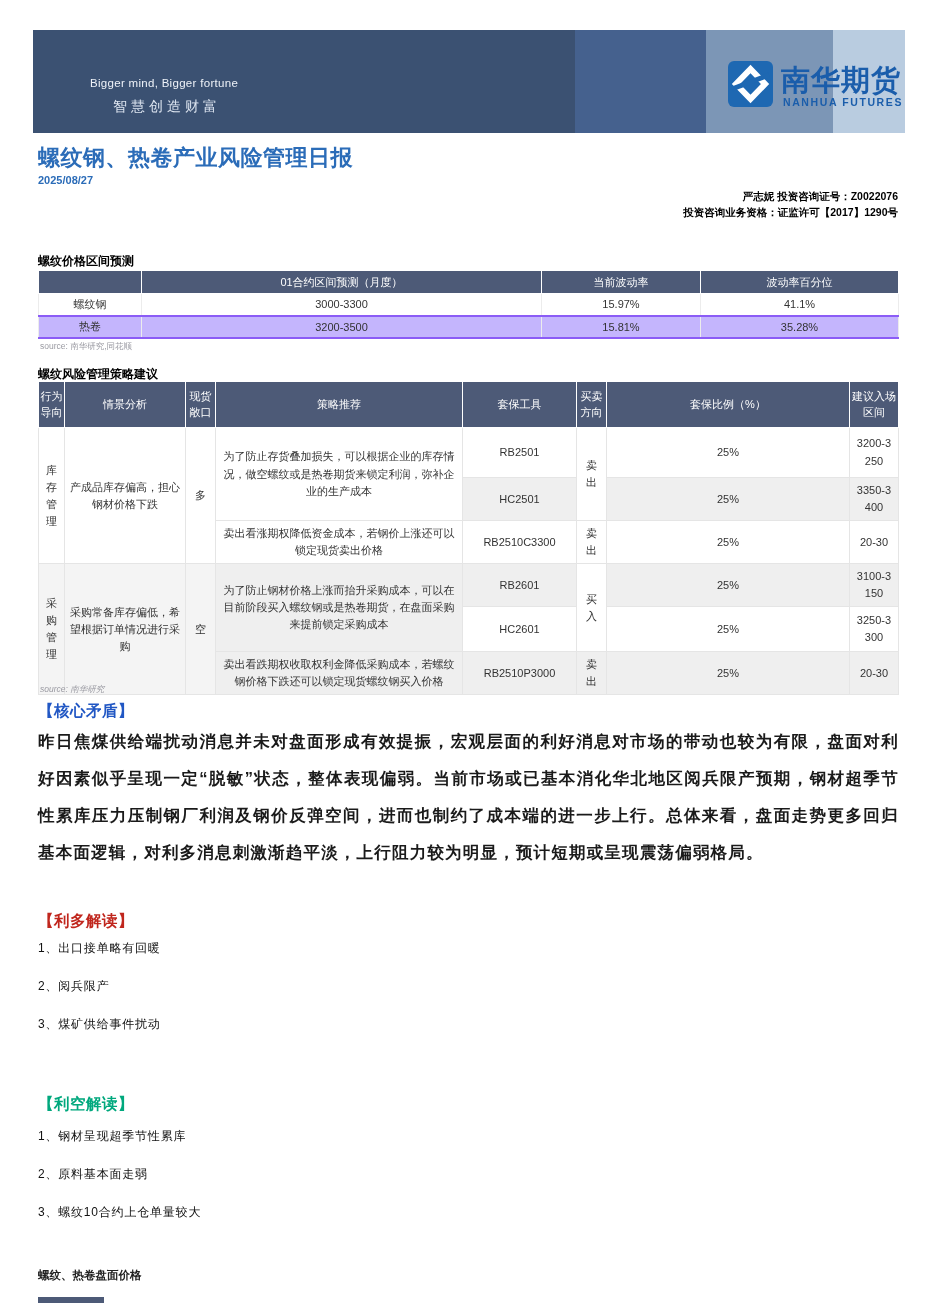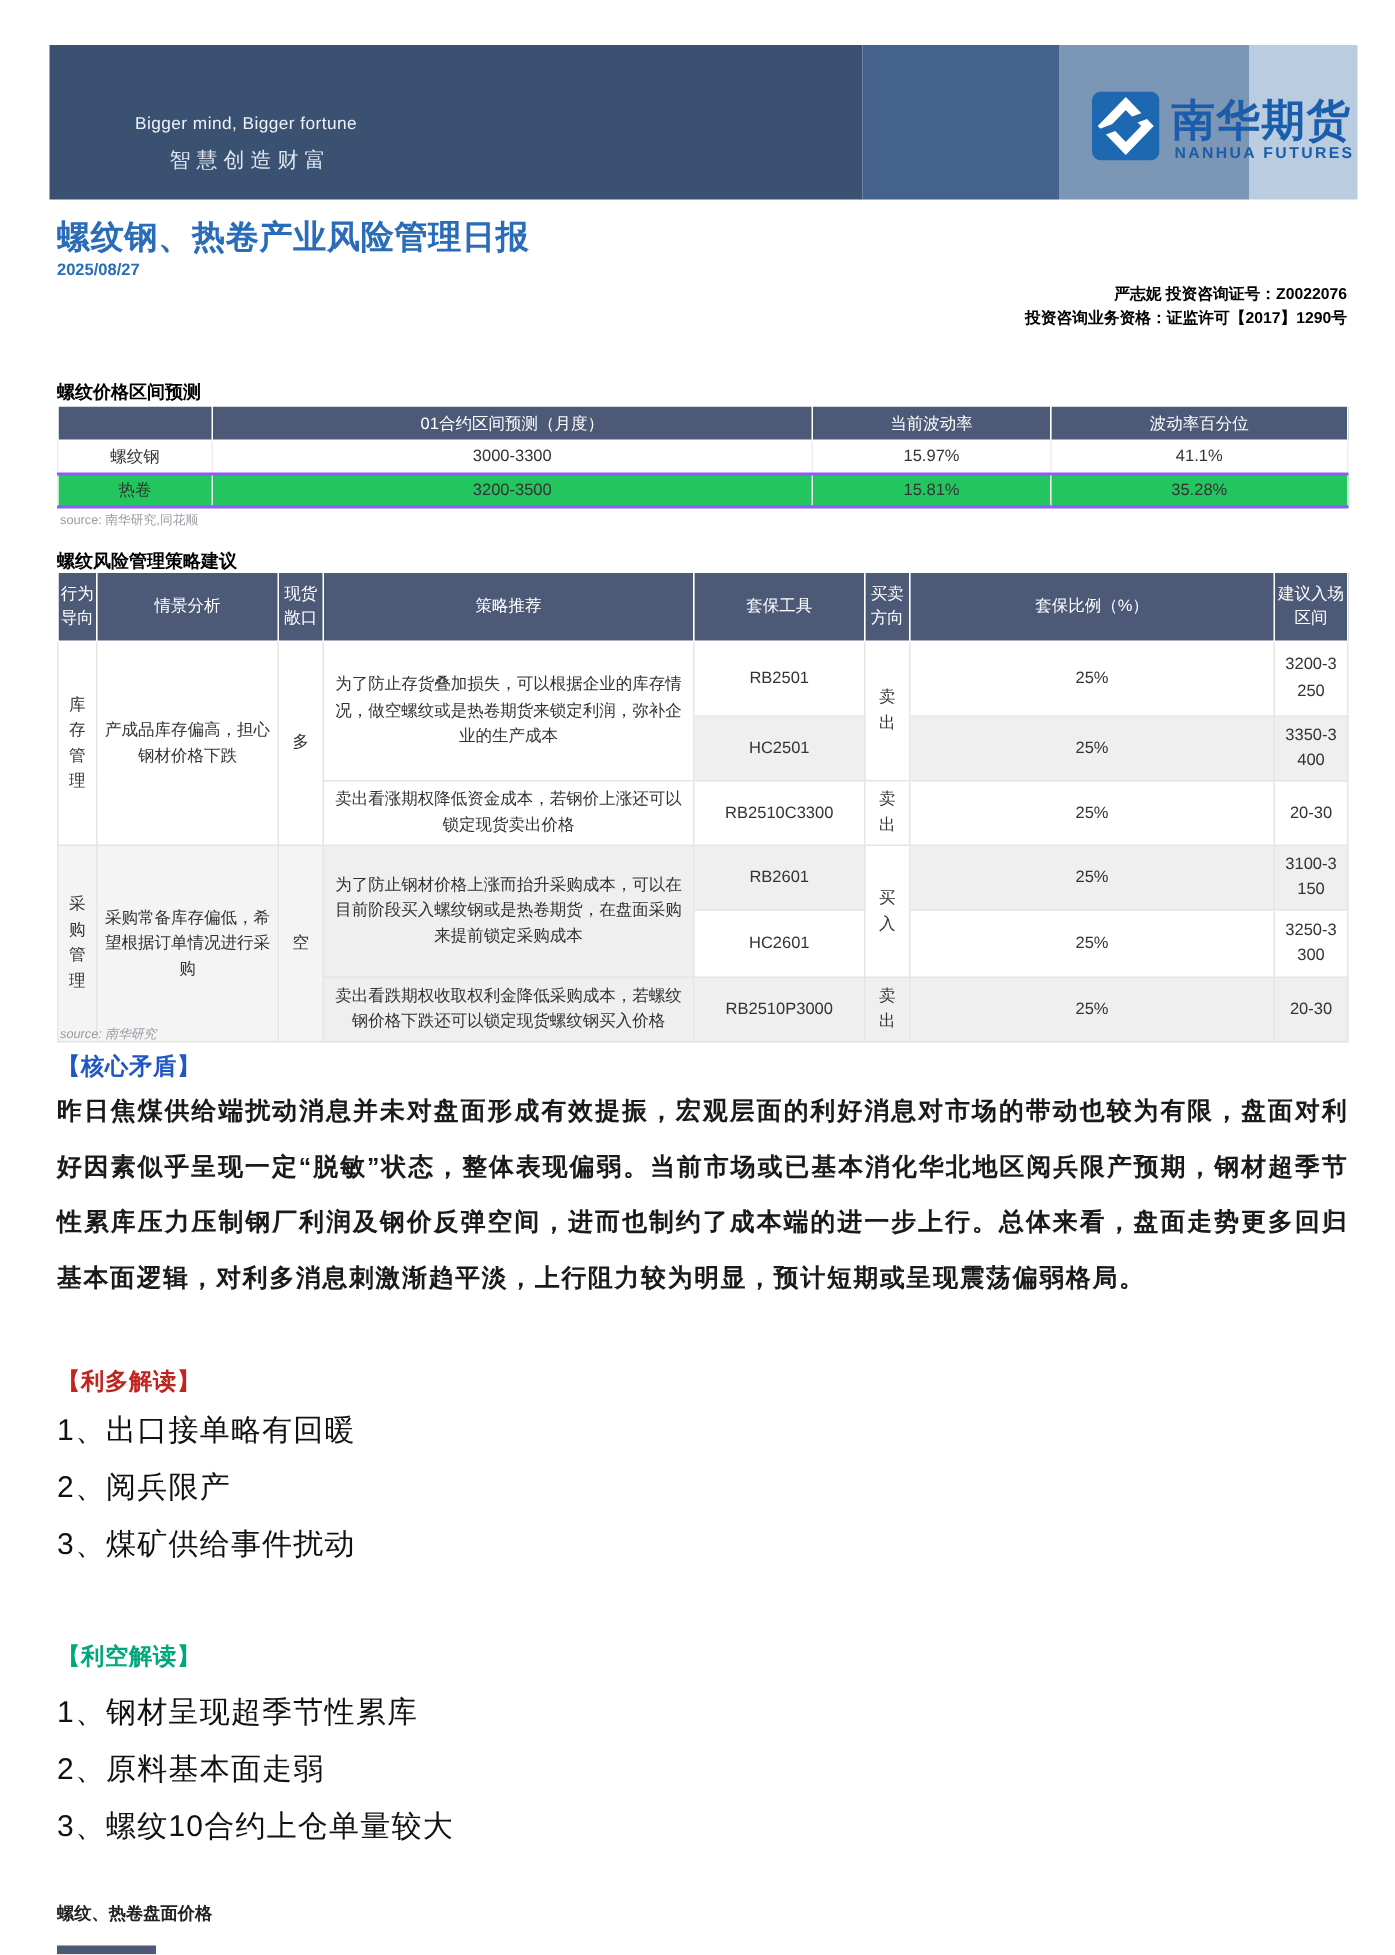--- a/index.html
+++ b/index.html
@@ -25,41 +25,41 @@
   
   .doc-title { position:absolute; left:38px; top:143px; font-size:22px; font-weight:bold; color:#2b6cb8; letter-spacing:.5px; }
   .doc-date  { position:absolute; left:38px; top:174px; font-size:11px; font-weight:bold; color:#2b6cb8; }
   .analyst   { position:absolute; right:32px; top:188px; text-align:right; font-size:10.5px; font-weight:bold; color:#000; line-height:16px; }
 
   
   .t1-title { position:absolute; left:38px; top:253px; font-size:12px; font-weight:bold; color:#000; }
   .table1 { position:absolute; left:38px; top:270px; width:860px; border-collapse:collapse; font-size:11px; color:#333; table-layout:fixed; }
   .table1 th { background:#4d5a77; color:#fff; font-weight:normal; height:23px; border:1px solid #fff; text-align:center; }
   .table1 td { height:22px; text-align:center; border-bottom:2px solid #8b5cf6; border-right:1px solid #ececec; border-left:1px solid #ececec; }
-  .row-alt td { background:#22c55e; }
+  .row-alt td { background:#c4b5fd; }
   .t1-source { position:absolute; left:40px; top:341px; font-size:8.5px; color:#9a9aa2; }
 
   
   .t2-title { position:absolute; left:38px; top:366px; font-size:12px; font-weight:bold; color:#000; }
   .table2 { position:absolute; left:38px; top:381px; width:860px; border-collapse:collapse; font-size:11px; color:#333; table-layout:fixed; }
   .table2 th { background:#4d5a77; color:#fff; font-weight:normal; border:1px solid #fff; height:46px; padding:2px 1px; text-align:center; line-height:1.4; }
   .table2 td { text-align:center; border:1px solid #e5e5e5; padding:4px 4px; line-height:1.55; vertical-align:middle; word-break:break-all; }
   .table2 td.gray { background:#efefef; }
   .table2 td.ltgray { background:#f4f4f4; }
   .r1 { height:50px; } .r2 { height:43px; } .r3 { height:35px; }
   .r4 { height:40px; } .r5 { height:45px; } .r6 { height:40px; }
   .t2-source { position:absolute; left:40px; top:684px; font-size:8.5px; color:#9a9aa2; font-style:italic; }
 
   
   .sec-h { position:absolute; left:38px; font-size:15.5px; font-weight:bold; letter-spacing:.5px; }
   .h-core { top:701px; color:#2157c4; }
   .core-body { position:absolute; left:38px; top:723px; width:861px; font-size:16.5px; font-weight:bold; color:#1a1a1a; line-height:37px; letter-spacing:1.2px; text-align:justify; }
   .h-bull { top:911px; color:#c0261d; }
   .h-bear { top:1094px; color:#00a87d; }
-  .num-list { position:absolute; left:38px; font-size:20px; color:#111; letter-spacing:.8px; }
+  .num-list { position:absolute; left:38px; font-size:12px; color:#111; letter-spacing:.8px; }
   .bull-list { top:940px; }
   .bear-list { top:1128px; }
   .num-list div { height:16px; margin-bottom:22px; white-space:nowrap; }
 
   .footer-label { position:absolute; left:38px; top:1268px; font-size:11.5px; font-weight:600; color:#222; }
   .next-stub { position:absolute; left:38px; top:1297px; width:66px; height:6px; background:#4d5a77; }
 </style>
 </head>
 <body>
 

